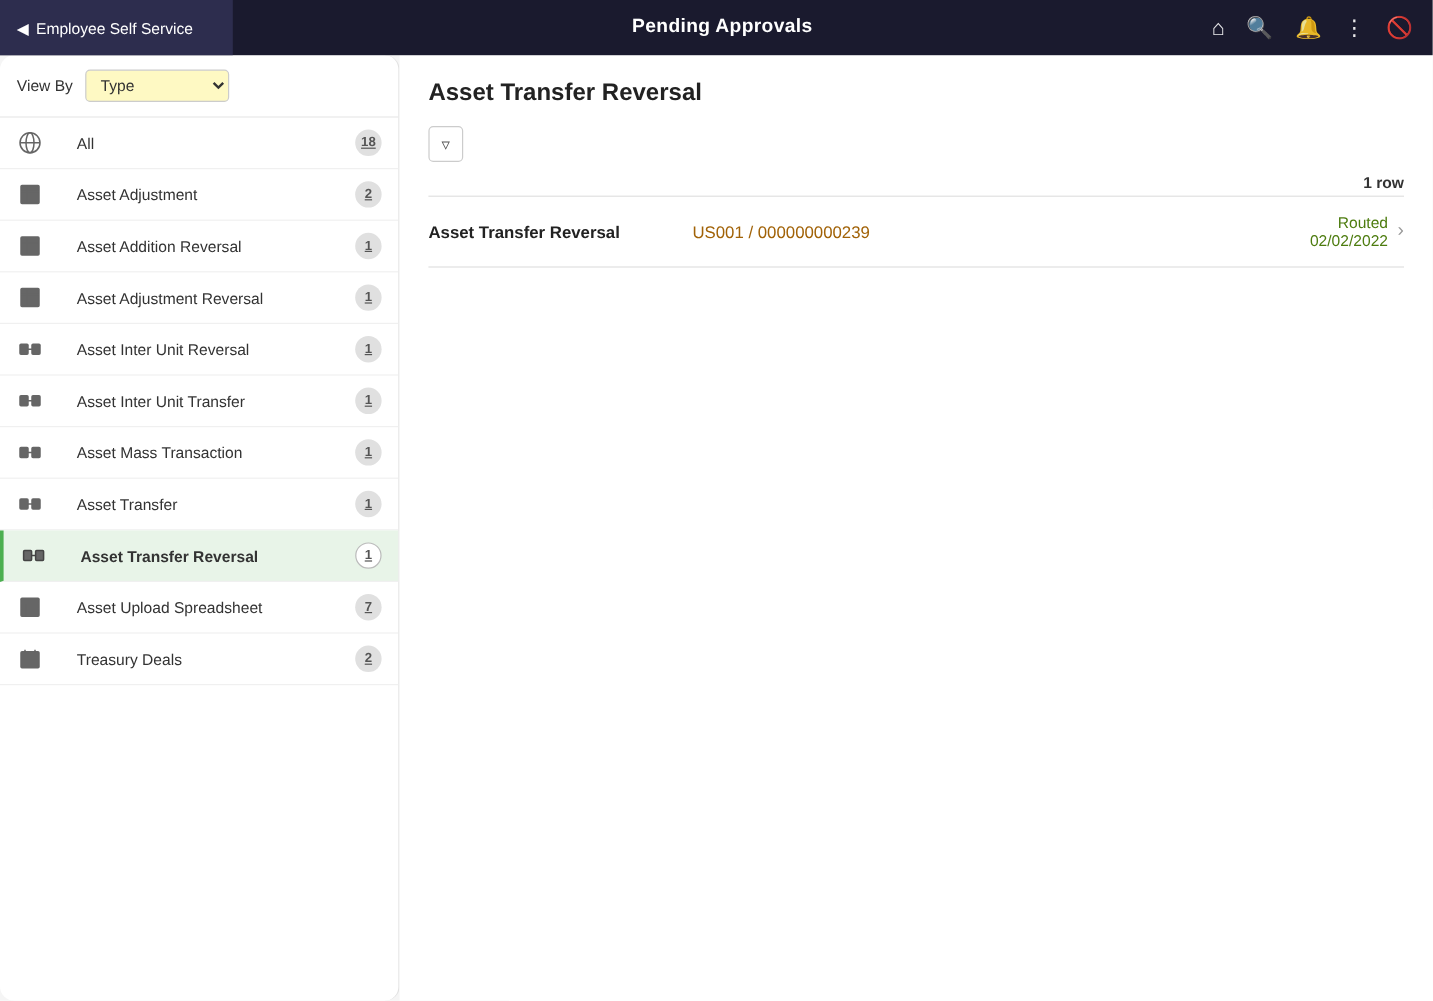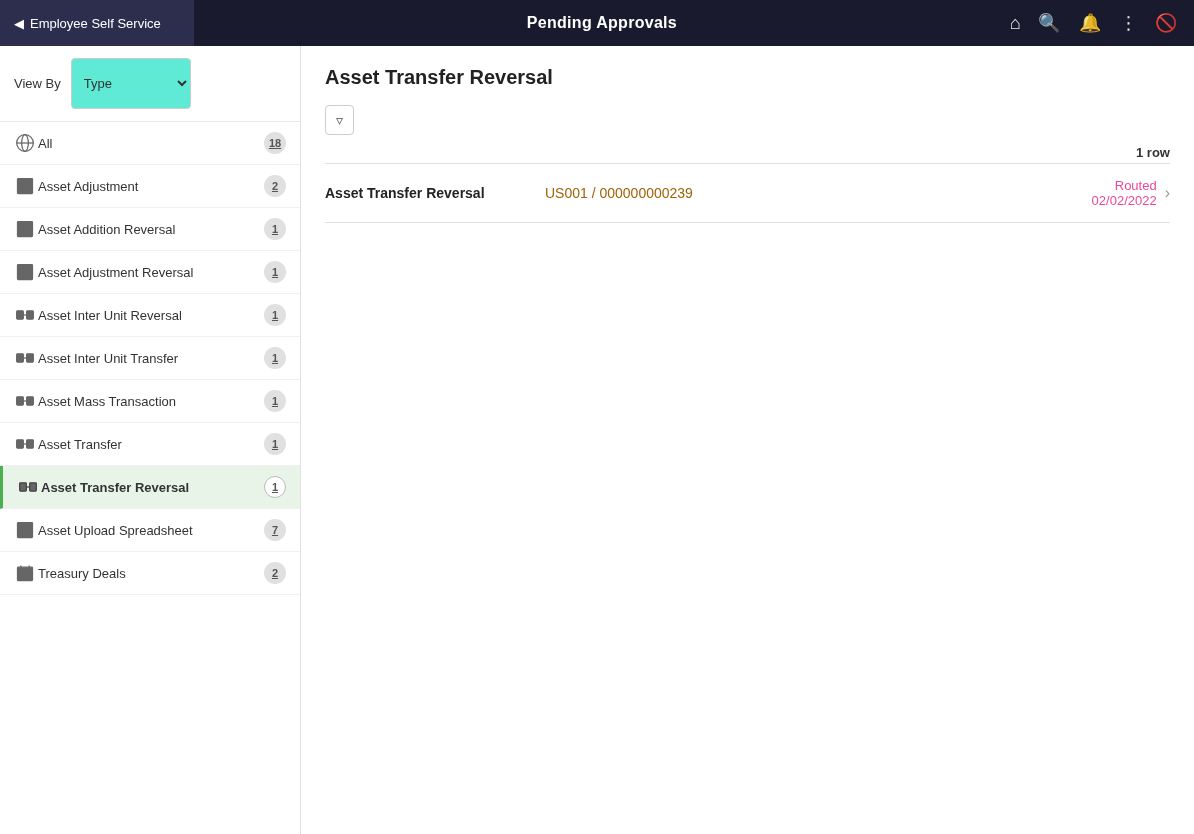--- a/index.html
+++ b/index.html
@@ -47,56 +47,57 @@
     }
 
     
     .layout {
       display: flex;
       height: calc(834px - 46px);
     }
 
     
     .sidebar {
-      width: 301px;
+      width: 333px;
       background: white;
       border-right: 1px solid #e0e0e0;
       display: flex;
       flex-direction: column;
       flex-shrink: 0;
       overflow-y: auto;
+      border-radius: 12px;
     }
     .sidebar-viewby {
       display: flex;
       align-items: center;
       padding: 12px 14px;
       gap: 10px;
       border-bottom: 1px solid #e8e8e8;
       font-size: 13px;
       color: #333;
     }
     .sidebar-viewby select {
-      padding: 16px 8px;
+      padding: 4px 8px;
       border: 1px solid #ccc;
       border-radius: 4px;
       font-size: 13px;
       color: #333;
-      background: #5eead4;
+      background: #fef9c3;
       cursor: pointer;
       width: 120px;
     }
     .sidebar-items {
       flex: 1;
     }
     .sidebar-item {
       display: flex;
       align-items: center;
       padding: 10px 14px;
       cursor: pointer;
-      gap: 2px;
+      gap: 28px;
       border-bottom: 1px solid #f0f0f0;
       transition: background 0.15s;
     }
     .sidebar-item.active {
       background: #e8f4e8;
       border-left: 3px solid #4caf50;
     }
     .sidebar-item.active .item-label { font-weight: 600; }
     .item-icon {
       width: 22px;
@@ -183,21 +184,21 @@
       color: #222;
       min-width: 220px;
     }
     .result-id {
       flex: 1;
       color: #a16207;
       font-size: 14px;
     }
     .result-status {
       font-size: 13px;
-      color: #ec4899;
+      color: #4d7c0f;
       text-align: right;
       margin-right: 8px;
     }
     .result-chevron {
       color: #999;
       font-size: 16px;
     }
   </style>
 </head>
 <body>

